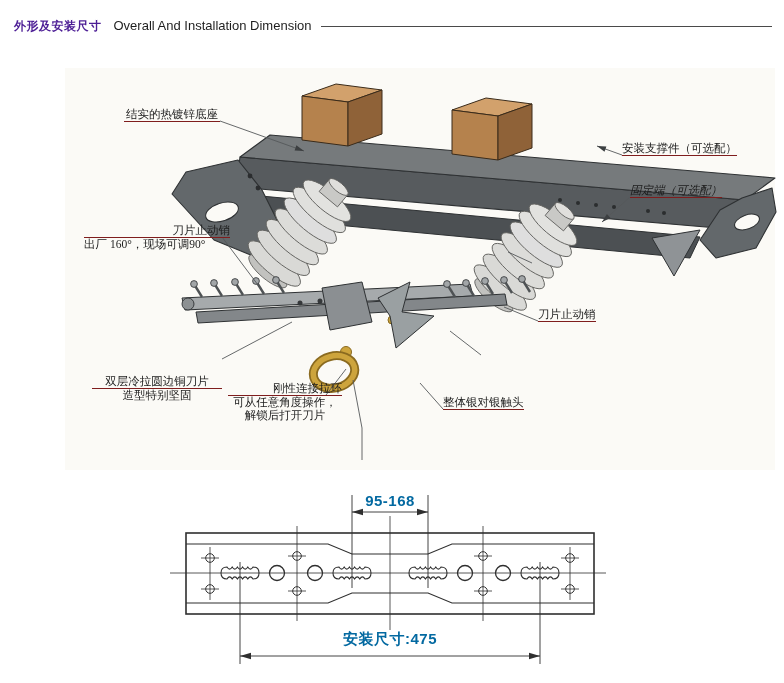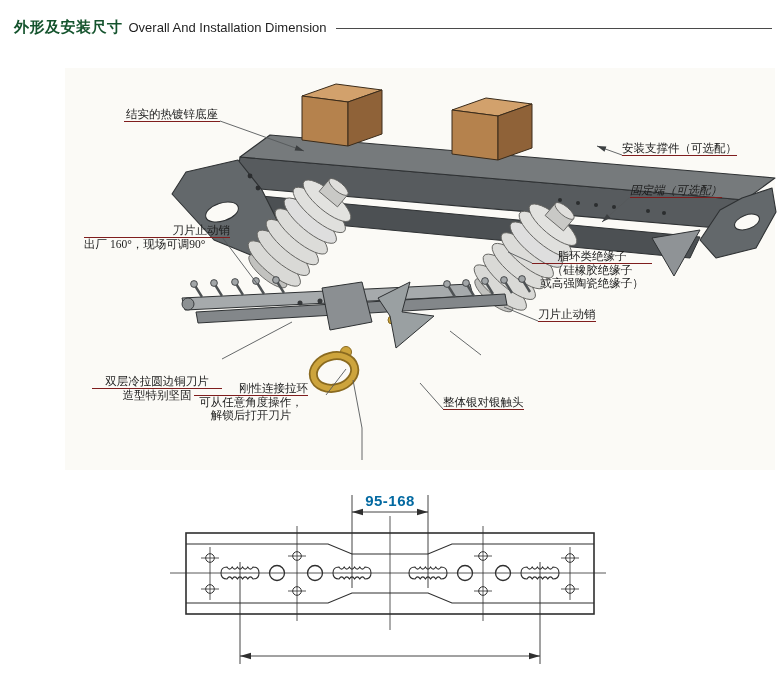--- a/index.html
+++ b/index.html
@@ -1,21 +1,21 @@
 <!DOCTYPE html>
 <html><head>
 <meta charset="utf-8">
 <style>
   html,body{margin:0;padding:0;background:#ffffff;}
   .page{position:relative;width:784px;height:683px;background:#ffffff;overflow:hidden;
         font-family:"Liberation Sans",sans-serif;}
   
   .title-row{position:absolute;left:14px;top:18px;right:12px;display:flex;align-items:baseline;}
-  .t-zh{font-size:15px;font-weight:bold;color:#14532d;letter-spacing:.5px;white-space:nowrap;}
-  .t-en{font-size:13px;color:#1e1e1e;margin-left:6px;white-space:nowrap;}
+  .t-zh{font-size:12px;font-weight:bold;color:#4c1d95;letter-spacing:.5px;white-space:nowrap;}
+  .t-en{font-size:13px;color:#1e1e1e;margin-left:12px;white-space:nowrap;}
   .t-rule{flex:1;border-bottom:1.6px solid #4a4a4a;margin-left:9px;transform:translateY(-3px);}
   
   .fig-svg{position:absolute;left:0;top:0;}
   
   .callout{position:absolute;font-family:"Liberation Serif",serif;font-size:11.5px;
            line-height:13px;color:#1c1c1c;white-space:nowrap;}
   .cl{display:block;}
   .u{border-bottom:1px solid #7f1d1d;}
   .ta-r{text-align:right;} .ta-c{text-align:center;} .ta-l{text-align:left;}
   .single .cl{display:inline-block;}
@@ -218,45 +218,41 @@
   <div class="callout" style="left:84px;top:224px;width:146px;">
     <span class="cl u ta-r">刀片止动销</span>
     <span class="cl ta-l">出厂 160°，现场可调90°</span>
   </div>
 
   <div class="callout" style="left:92px;top:346px;width:130px;margin-top:29px;">
     <span class="cl u ta-c">双层冷拉圆边铜刀片</span>
     <span class="cl ta-c">造型特别坚固</span>
   </div>
 
-  <div class="callout" style="left:194px;top:382px;width:114px;">
+  <div class="callout" style="left:228px;top:382px;width:114px;">
     <span class="cl u ta-r">刚性连接拉环</span>
     <span class="cl ta-c">可从任意角度操作，</span>
     <span class="cl ta-c">解锁后打开刀片</span>
   </div>
 
 
   <div class="callout single" style="left:622px;top:142px;">
     <span class="cl u">安装支撑件（可选配）</span>
   </div>
 
   <div class="callout single" style="left:630px;top:184px;font-style:italic;">
     <span class="cl u">固定端（可选配）</span>
   </div>
 
-  <div class="callout" style="left:532px;top:250px;width:120px;">
-    <span class="cl u ta-c">脂环类绝缘子</span>
-    <span class="cl ta-c">（硅橡胶绝缘子</span>
-    <span class="cl ta-c">或高强陶瓷绝缘子）</span>
-  </div>
 
   <div class="callout single" style="left:538px;top:308px;">
     <span class="cl u">刀片止动销</span>
   </div>
 
 
   <div class="callout single" style="left:443px;top:396px;">
     <span class="cl u">整体银对银触头</span>
   </div>
 
   <div class="dim dim-gap" style="left:352px;top:492px;width:76px;">95-168</div>
+  <div class="dim dim-install" style="left:320px;top:630px;width:140px;">安装尺寸:475</div>
 
 </div>
 
 </body></html>

